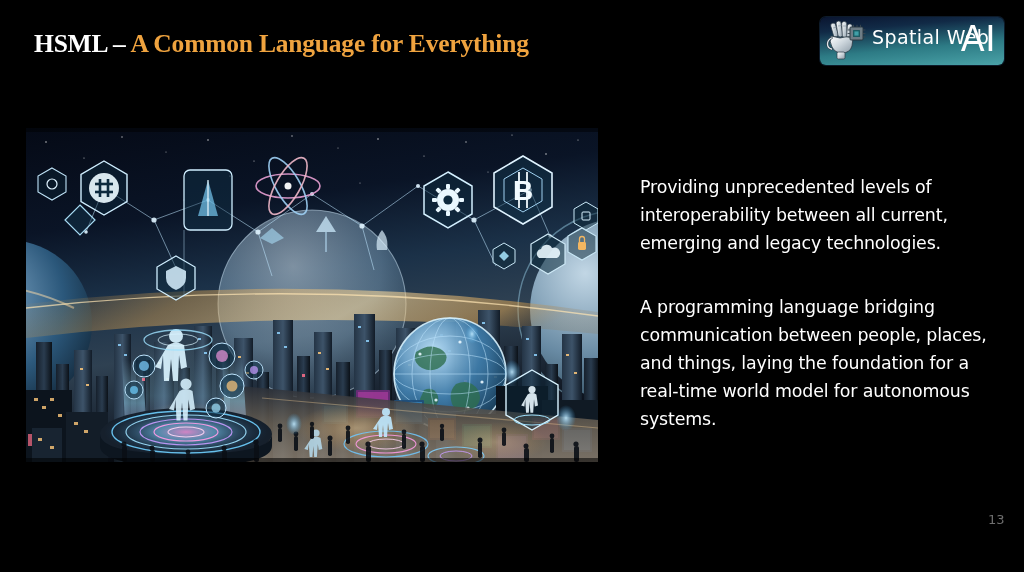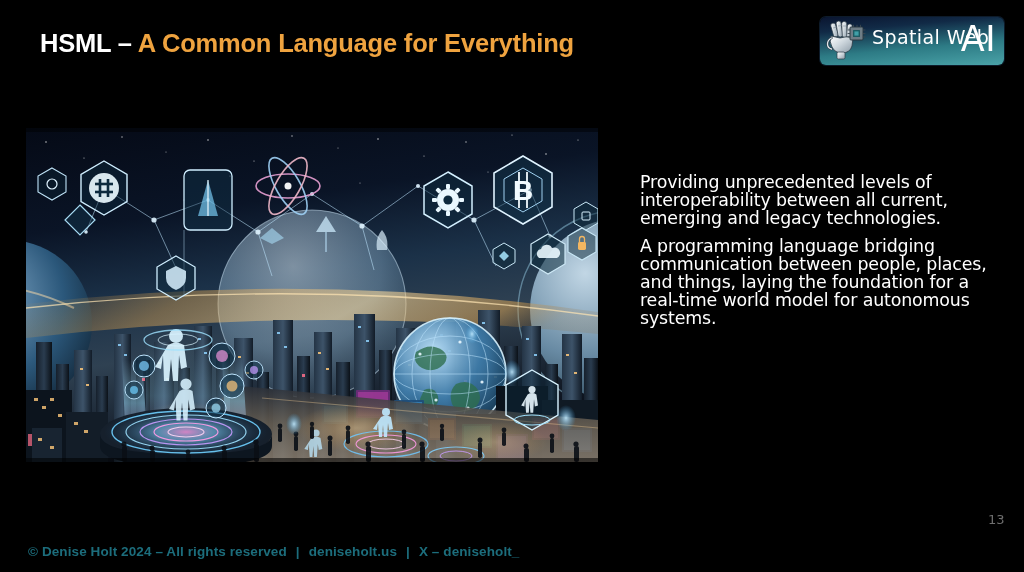--- a/index.html
+++ b/index.html
@@ -12,26 +12,27 @@
     width: 1024px;
     height: 572px;
     background: #000000;
     overflow: hidden;
     font-family: "Liberation Sans", sans-serif;
   }
 
   
   #title-block {
     position: absolute;
-    left: 40px;
+    left: 34px;
     top: 29px;
     font-size: 25.5px;
     font-weight: bold;
     letter-spacing: -0.2px;
     white-space: nowrap;
+    font-family: Liberation Serif, serif;
   }
   .title-main { color: #ffffff; }
   .title-accent { color: #efa33f; }
 
   
   #logo {
     position: absolute;
     left: 820px;
     top: 17px;
     width: 184px;
@@ -80,26 +81,26 @@
   #hero-image svg { display: block; }
 
   
   #body-text {
     position: absolute;
     left: 640px;
     top: 173px;
     width: 350px;
     color: #ffffff;
     font-size: 17.4px;
-    line-height: 18px;
+    line-height: 28px;
     font-family: "DejaVu Sans", sans-serif;
     letter-spacing: -0.15px;
   }
   #body-text p { margin: 0; }
-  #body-text p + p { margin-top: 10px; }
+  #body-text p + p { margin-top: 36px; }
 
   
   #footer {
     position: absolute;
     left: 28px;
     top: 544px;
     color: #1c6d7c;
     font-size: 13.5px;
     font-weight: bold;
     white-space: nowrap;
@@ -695,19 +696,16 @@
       <rect x="0" y="0" width="572" height="4" fill="#000" opacity="0.45"></rect>
       <rect x="0" y="330" width="572" height="4" fill="#000" opacity="0.55"></rect>
     </svg>
   </div>
 
   <div id="body-text">
     <p>Providing unprecedented levels of interoperability between all current, emerging and legacy technologies.</p>
     <p>A programming language bridging communication between people, places, and things, laying the foundation for a real-time world model for autonomous systems.</p>
   </div>
 
-  <div id="footer">
-    <span>© Denise Holt 2024 – All rights reserved</span><span class="sep">|</span><span>deniseholt.us</span><span class="sep">|</span><span>X – deniseholt_</span>
-  </div>
 
   <div id="page-number">13</div>
 
 </div>
 
 </body></html>

